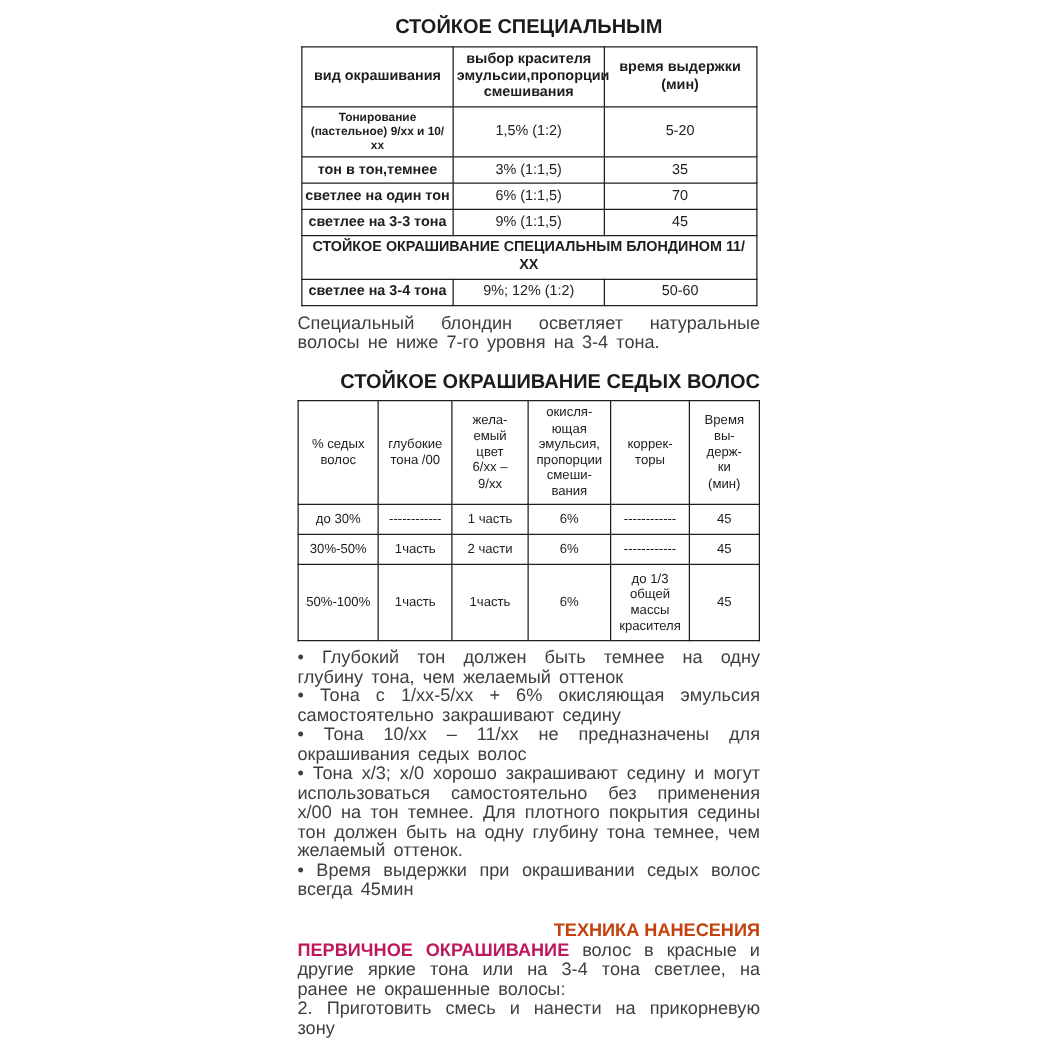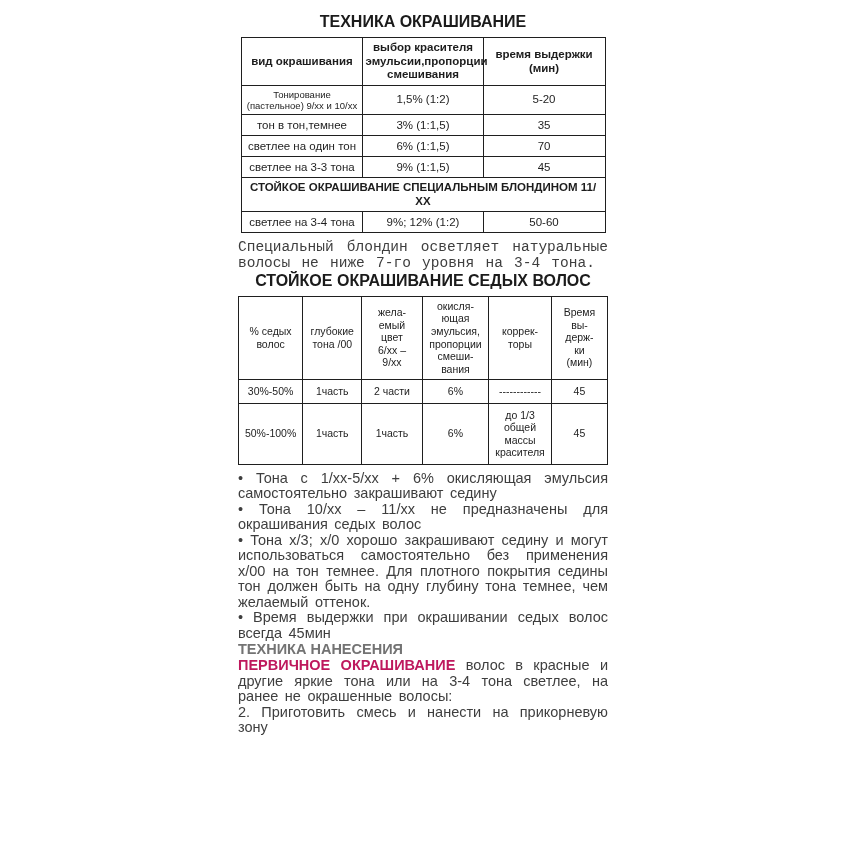--- a/index.html
+++ b/index.html
@@ -18,71 +18,71 @@
     padding-top: 12px;
   }
   .h1 {
     margin: 0 0 6px 0;
     text-align: center;
     font-size: 16px;
     font-weight: bold;
     color: #1b1b1b;
     line-height: 1.2;
   }
-  .h1.mt { margin-bottom: 5px; }
+  .h1.mt { margin-top: 13px; margin-bottom: 5px; text-align: right; }
   table {
     border-collapse: collapse;
     table-layout: fixed;
     margin: 0 auto;
   }
   th, td {
     border: 1px solid #1f1f1f;
     text-align: center;
     vertical-align: middle;
     white-space: pre-line;
     color: #1d1d1d;
   }
   
   .t1 { width: 365px; font-size: 11.5px; line-height: 1.18; }
   .t1 th { font-weight: bold; padding: 3px 2px; height: 38px; }
   .t1 td { padding: 3px 2px; height: 14px; }
-  .t1 td.lbl { font-weight: normal; border-radius: 19px; }
+  .t1 td.lbl { font-weight: bold; border-radius: 19px; }
   .t1 td.small { font-size: 9.5px; line-height: 1.18; }
   .t1 td.merged { font-weight: bold; height: 14px; }
   
   .t2 { width: 370px; font-size: 10.5px; line-height: 1.2; }
   .t2 th { font-weight: normal; padding: 3px 2px; height: 76px; }
   .t2 td { padding: 5px 2px; height: 13px; }
   
   .p {
     margin: 0;
     text-align: justify;
     font-size: 14.5px;
     line-height: 15.5px;
     word-spacing: 2.5px;
     color: #3e3e3e;
   }
-  .note { margin-top: 7px; font-family: Liberation Mono, monospace; }
+  .note { margin-top: 7px; }
   .bullets { margin-top: 6px; }
   .h3 {
-    margin: 0 0 0 0;
-    text-align: left;
+    margin: 16px 0 0 0;
+    text-align: right;
     font-size: 14.5px;
     font-weight: bold;
-    color: #737373;
+    color: #c2410c;
     line-height: 17px;
   }
   .b { font-weight: bold; color: #be185d; }
 </style>
 </head>
 <body>
 
 <div class="page">
 
-  <div class="h1">ТЕХНИКА ОКРАШИВАНИЕ</div>
+  <div class="h1">СТОЙКОЕ СПЕЦИАЛЬНЫМ</div>
 
   <table class="t1">
     <colgroup>
       <col style="width:33.5%">
         <col style="width:33%">
         <col style="width:33.5%">
     </colgroup>
     <thead>
       <tr>
         <th>вид окрашивания</th>
@@ -160,20 +160,28 @@
 торы</th>
         <th>Время
 вы-
 держ-
 ки
 (мин)</th>
       </tr>
     </thead>
     <tbody>
       <tr>
+        <td>до 30%</td>
+        <td>------------</td>
+        <td>1 часть</td>
+        <td>6%</td>
+        <td>------------</td>
+        <td>45</td>
+      </tr>
+      <tr>
         <td>30%-50%</td>
         <td>1часть</td>
         <td>2 части</td>
         <td>6%</td>
         <td>------------</td>
         <td>45</td>
       </tr>
       <tr>
         <td>50%-100%</td>
         <td>1часть</td>
@@ -182,20 +190,21 @@
         <td>до 1/3
 общей
 массы
 красителя</td>
         <td>45</td>
       </tr>
     </tbody>
   </table>
 
   <div class="bullets">
+    <p class="p">• Глубокий тон должен быть темнее на одну глубину тона, чем желаемый оттенок</p>
     <p class="p">• Тона с 1/хх-5/хх + 6% окисляющая эмульсия самостоятельно закрашивают седину</p>
     <p class="p">• Тона 10/хх – 11/хх не предназначены для окрашивания седых волос</p>
     <p class="p">• Тона х/3; х/0 хорошо закрашивают седину и могут использоваться самостоятельно без применения х/00 на тон темнее. Для плотного покрытия седины тон должен быть на одну глубину тона темнее, чем желаемый оттенок.</p>
     <p class="p">• Время выдержки при окрашивании седых волос всегда 45мин</p>
   </div>
 
   <div class="h3">ТЕХНИКА НАНЕСЕНИЯ</div>
 
   <p class="p"><span class="b">ПЕРВИЧНОЕ ОКРАШИВАНИЕ</span><span> волос в красные и другие яркие тона или на 3-4 тона светлее, на ранее не окрашенные волосы:</span></p>
   <p class="p">2. Приготовить смесь и нанести на прикорневую зону</p>

